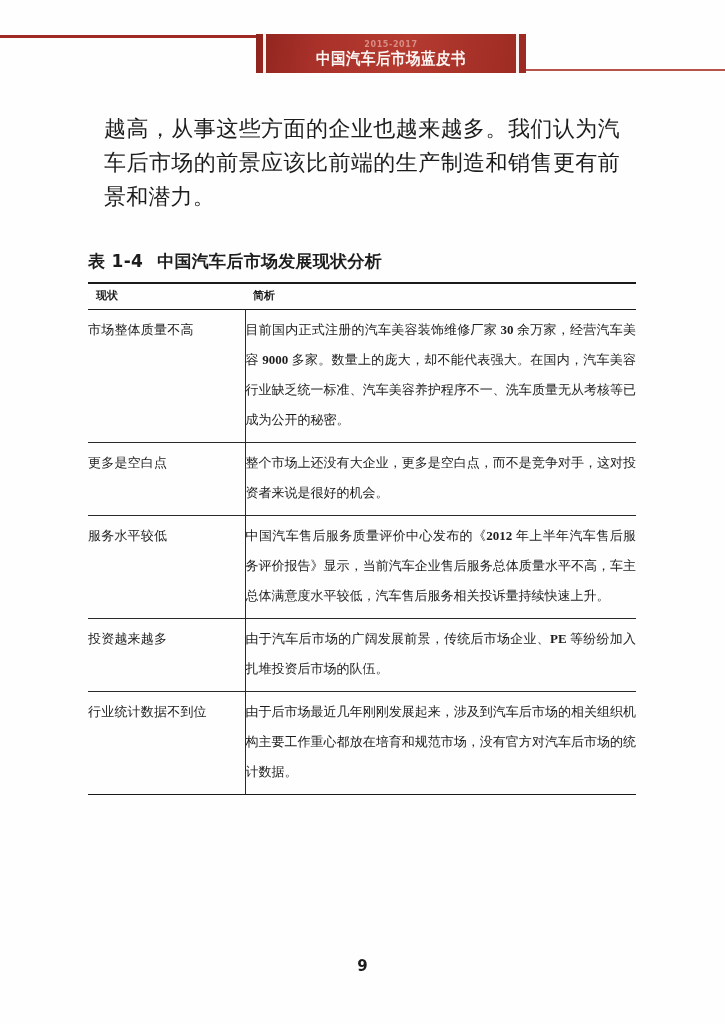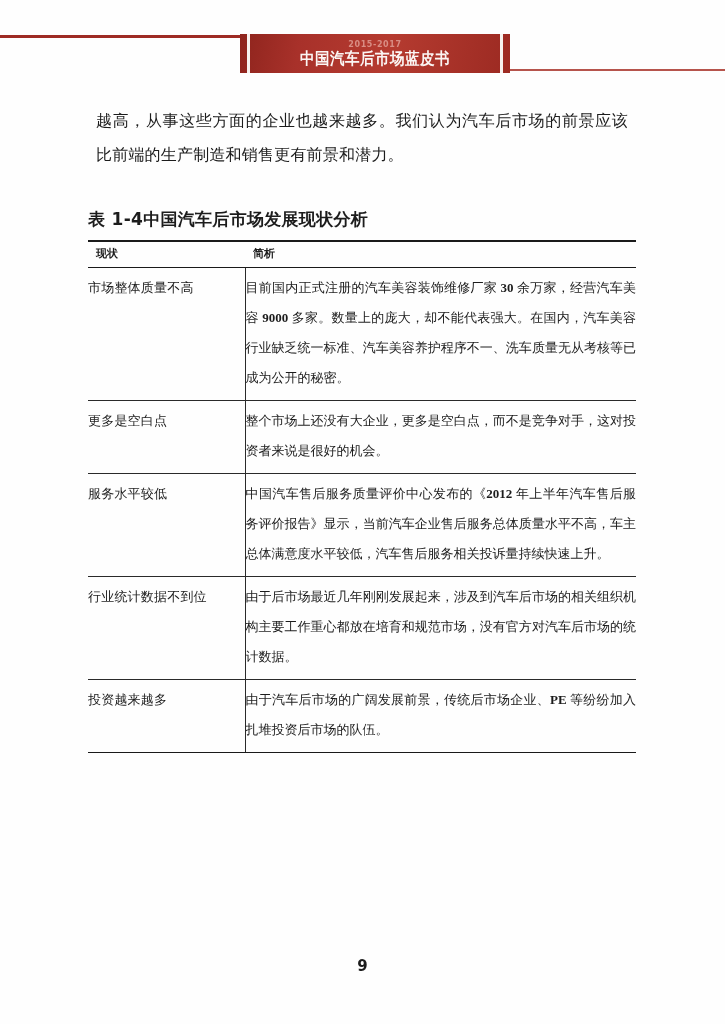--- a/index.html
+++ b/index.html
@@ -41,21 +41,21 @@
   .rule-right {
     position: absolute;
     right: 0;
     top: 38px;
     width: 258px;
     height: 2px;
     background: #b6544c;
   }
   .banner {
     position: absolute;
-    left: 240px;
+    left: 256px;
     top: 3px;
     width: 270px;
     height: 39px;
     background: linear-gradient(100deg,#8e241d 0%, #a8312a 22%, #b53b30 55%, #9c2a22 100%);
     display: flex;
     align-items: center;
     justify-content: center;
   }
   .banner-edge {
     position: absolute;
@@ -92,37 +92,37 @@
   }
 
   
   .content {
     position: absolute;
     left: 88px;
     top: 96px;
     width: 548px;
   }
   .para {
-    font-size: 16px;
+    font-size: 22px;
     line-height: 34px;
     text-align: justify;
     text-justify: inter-ideograph;
-    margin: 8px;
+    margin: 16px;
     letter-spacing: 0.2px;
   }
 
   
   .table-caption {
     margin: 36px 0 9px 0;
     font-size: 17px;
     font-weight: bold;
     font-family: "DejaVu Sans", "Liberation Sans", sans-serif;
     letter-spacing: 0.3px;
   }
-  .table-caption .cap-num { }
+  .table-caption .cap-num { margin-right: 14px; }
 
   table.data-table {
     width: 548px;
     border-collapse: collapse;
     table-layout: fixed;
   }
   table.data-table thead th {
     font-size: 11px;
     font-weight: bold;
     font-family: "DejaVu Sans", "Liberation Sans", sans-serif;
@@ -215,26 +215,26 @@
         </tr>
         <tr>
           <td class="col-state">更多是空白点</td>
           <td class="col-desc">整个市场上还没有大企业，更多是空白点，而不是竞争对手，这对投资者来说是很好的机会。</td>
         </tr>
         <tr>
           <td class="col-state">服务水平较低</td>
           <td class="col-desc">中国汽车售后服务质量评价中心发布的《<b>2012</b> 年上半年汽车售后服务评价报告》显示，当前汽车企业售后服务总体质量水平不高，车主总体满意度水平较低，汽车售后服务相关投诉量持续快速上升。</td>
         </tr>
         <tr>
+          <td class="col-state">投资越来越多</td>
+          <td class="col-desc">由于汽车后市场的广阔发展前景，传统后市场企业、<b>PE</b> 等纷纷加入扎堆投资后市场的队伍。</td>
+        </tr>
+        <tr>
           <td class="col-state">行业统计数据不到位</td>
           <td class="col-desc">由于后市场最近几年刚刚发展起来，涉及到汽车后市场的相关组织机构主要工作重心都放在培育和规范市场，没有官方对汽车后市场的统计数据。</td>
-        </tr>
-        <tr>
-          <td class="col-state">投资越来越多</td>
-          <td class="col-desc">由于汽车后市场的广阔发展前景，传统后市场企业、<b>PE</b> 等纷纷加入扎堆投资后市场的队伍。</td>
         </tr>
       </tbody>
     </table>
   </div>
 
   <div class="page-number">9</div>
 
 </div>
 
 </body></html>

